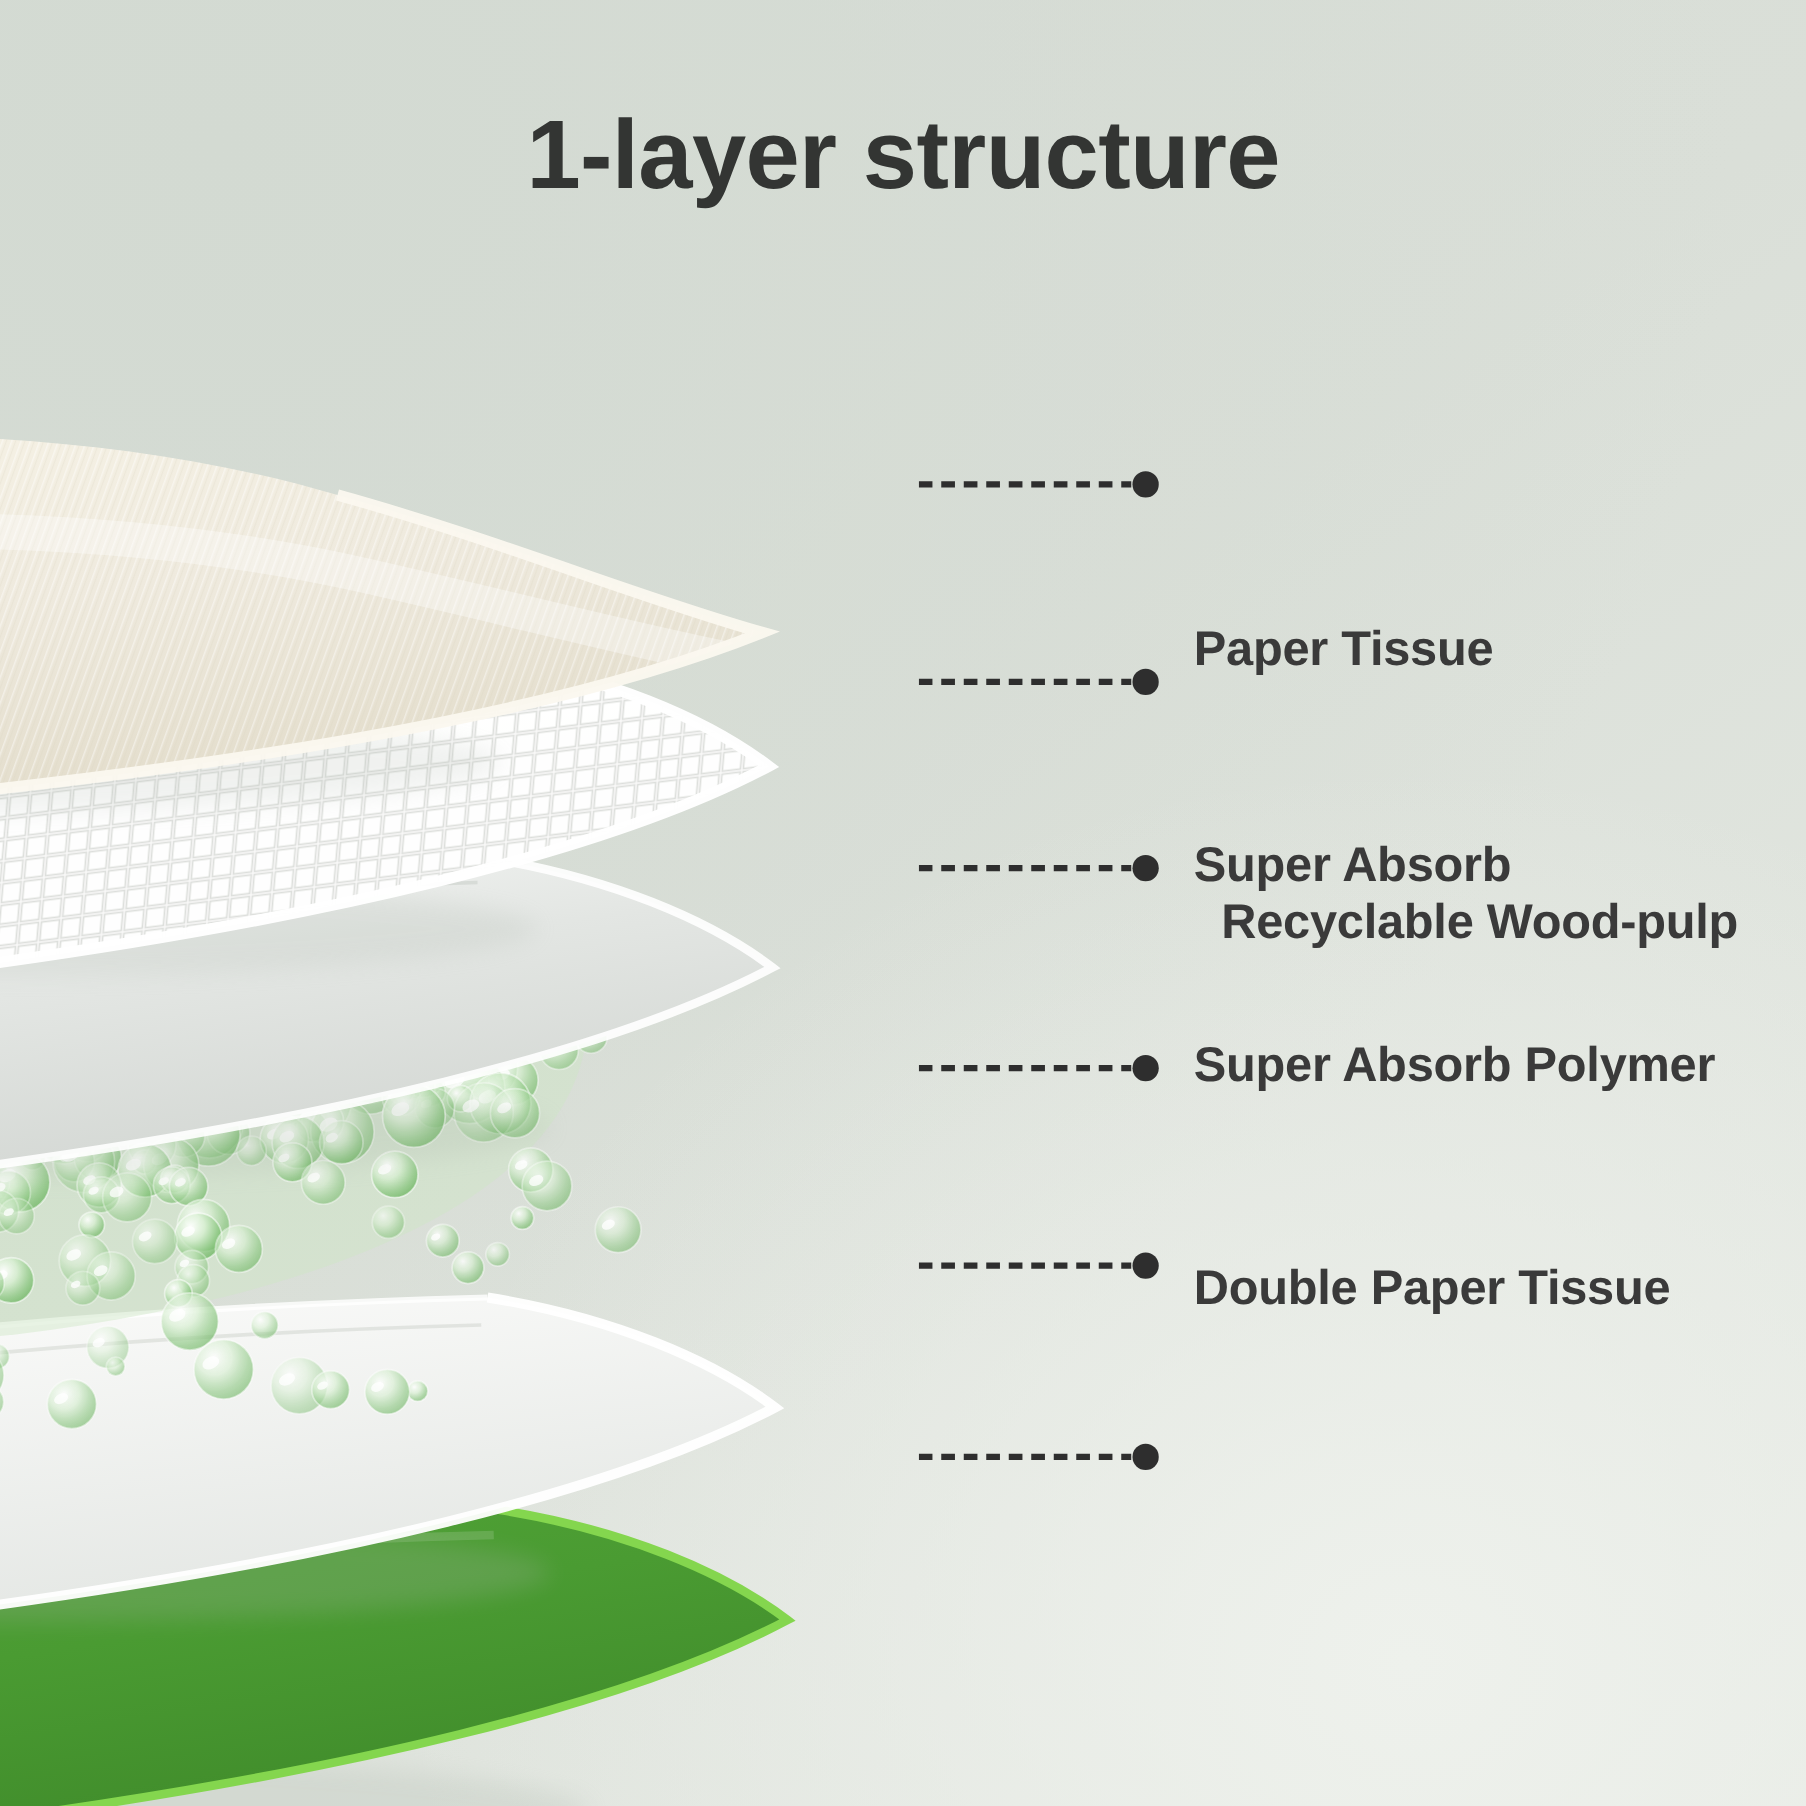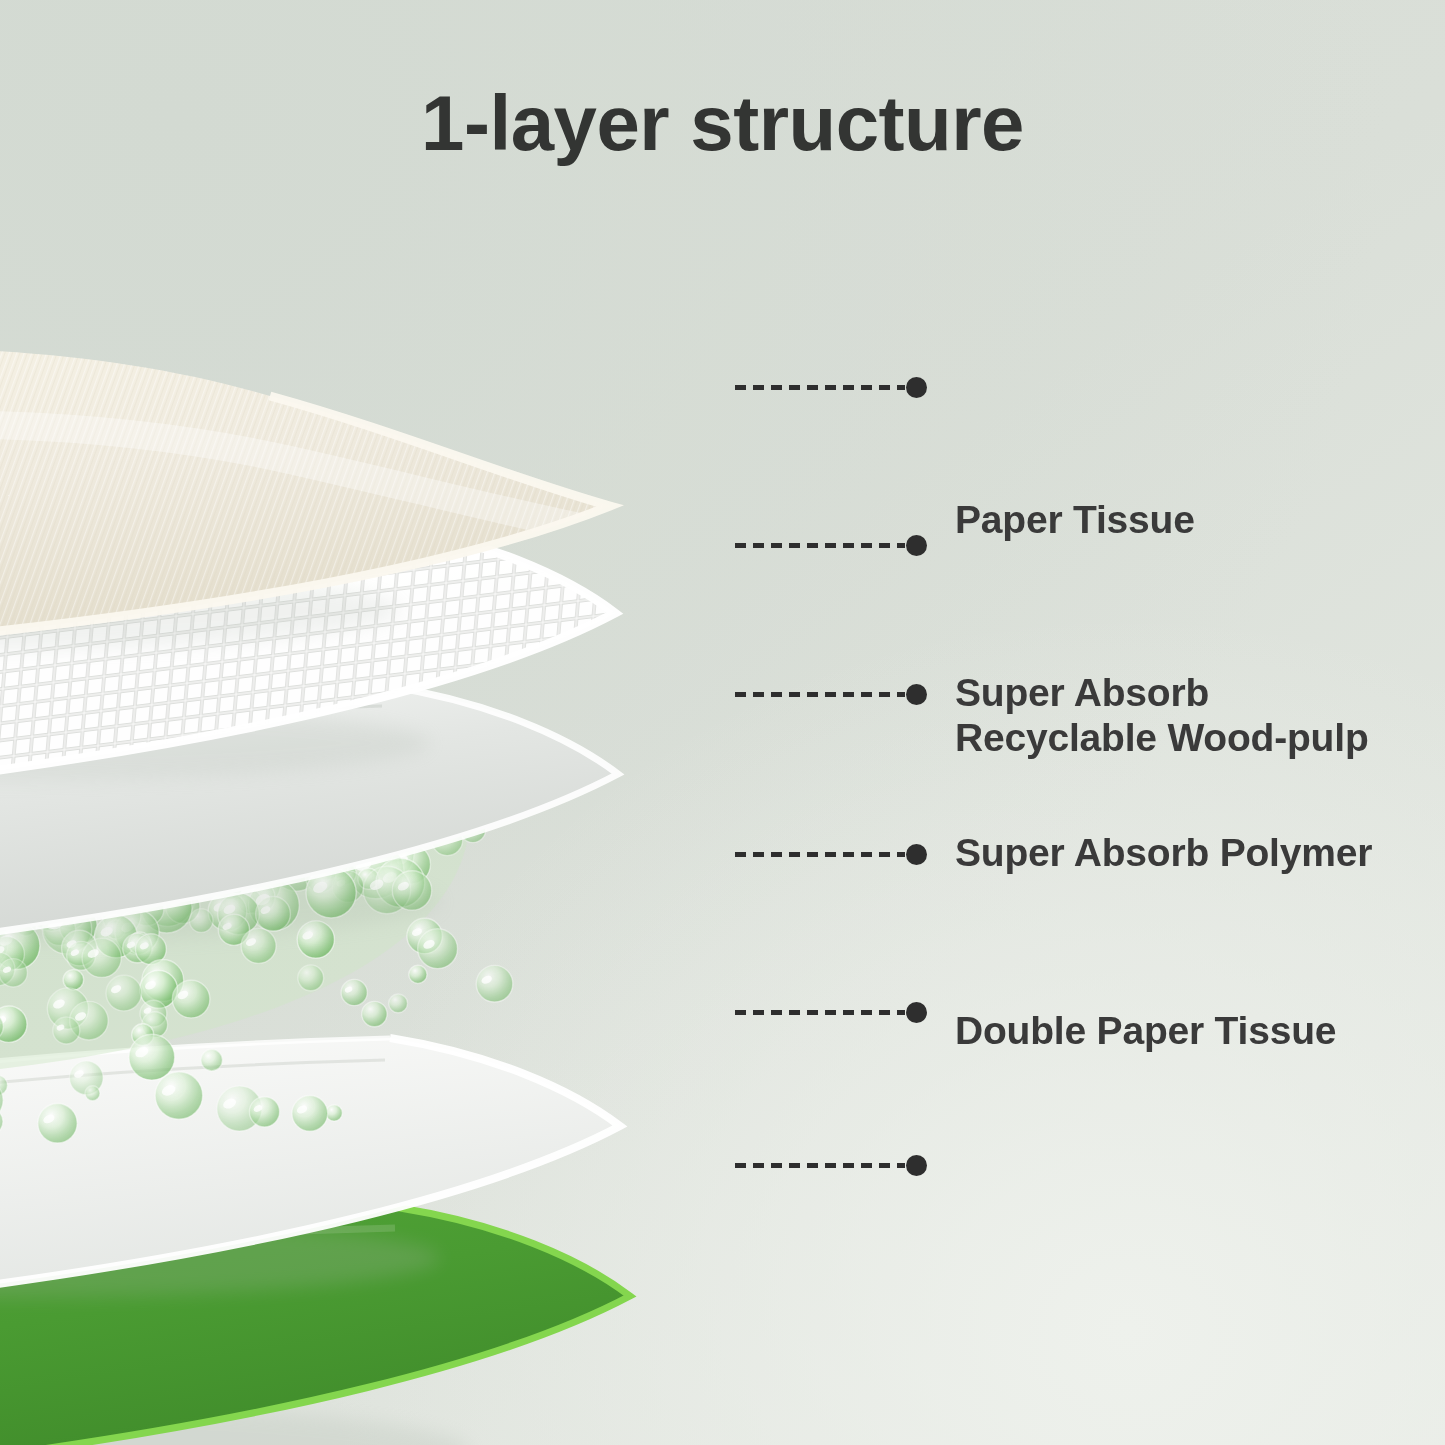--- a/index.html
+++ b/index.html
@@ -77,21 +77,21 @@
   .calloutlabel {
     position: absolute;
     left: 955px;
     font-size: 39px;
     font-weight: 700;
     line-height: 45px;
     color: #3a3a3a;
     letter-spacing: -0.2px;
     white-space: nowrap;
   }
-  .calloutlabel .l2 { display: block; }
+  .calloutlabel .l2 { display: block; margin-left: 22px; }
 </style>
 </head>
 <body>
 
 <div id="stage">
 
   <div id="title">1-layer structure</div>
 
   <div id="stack">
 

